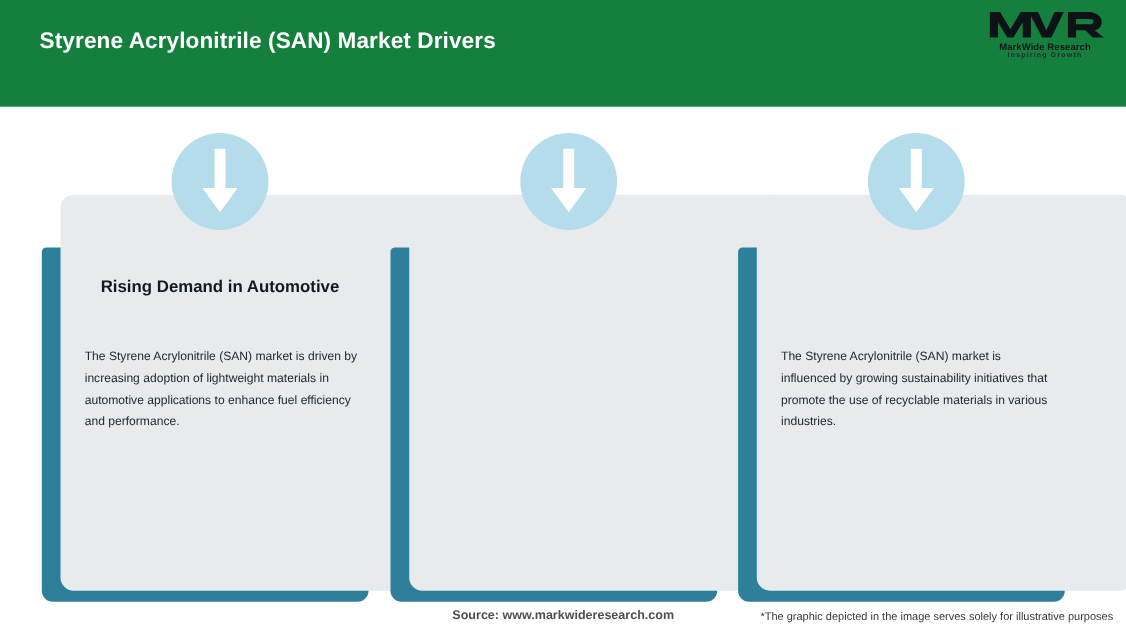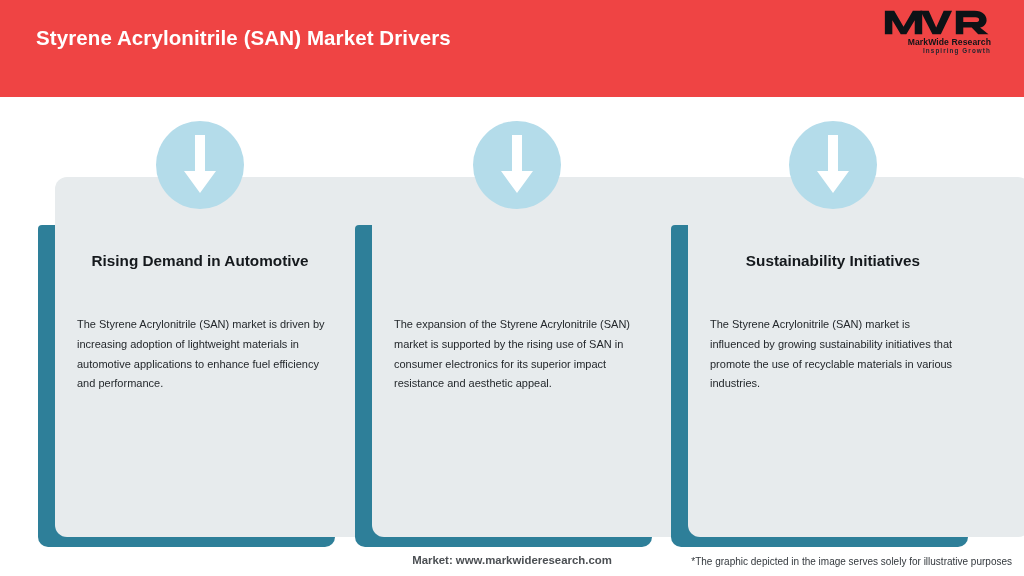--- a/index.html
+++ b/index.html
@@ -14,41 +14,41 @@
     font-family: "Liberation Sans", sans-serif;
     position: relative;
   }
 
   
   .header {
     position: absolute;
     left: 0; top: 0;
     width: 1024px;
     height: 97px;
-    background: #ef4444;
+    background: #15803d;
   }
   .header-title {
     position: absolute;
     left: 36px;
     top: 26px;
     font-size: 20.5px;
     font-weight: bold;
     color: #ffffff;
     letter-spacing: 0.1px;
     white-space: nowrap;
   }
 
   
   .logo {
     position: absolute;
-    right: 33px;
+    right: 18px;
     top: 8px;
     width: 112px;
     height: 54px;
-    text-align: right;
+    text-align: center;
   }
   .logo-mark {
     display: block;
     width: 100%;
     height: 28px;
   }
   .logo-name {
     display: block;
     font-size: 8.6px;
     font-weight: bold;
@@ -197,38 +197,36 @@
     <div class="icon-circle">
       <svg viewBox="0 0 36 60" xmlns="http://www.w3.org/2000/svg" aria-hidden="true">
         <path d="M13 0 L23 0 L23 36 L34 36 L18 58 L2 36 L13 36 Z" fill="#ffffff"></path>
       </svg>
     </div>
   </div>
 
   <div class="card-wrap c1">
     <div class="card-shadow"></div>
     <div class="card-panel">
-      <div class="card-body">The expansion of the Styrene Acrylonitrile (SAN) market is supported by the rising use of SAN in consumer electronics for its superior impact resistance and aesthetic appeal.</div>
     </div>
     <div class="icon-circle">
       <svg viewBox="0 0 36 60" xmlns="http://www.w3.org/2000/svg" aria-hidden="true">
         <path d="M13 0 L23 0 L23 36 L34 36 L18 58 L2 36 L13 36 Z" fill="#ffffff"></path>
       </svg>
     </div>
   </div>
 
   <div class="card-wrap c2">
     <div class="card-shadow"></div>
     <div class="card-panel">
-      <div class="card-title">Sustainability Initiatives</div>
       <div class="card-body">The Styrene Acrylonitrile (SAN) market is influenced by growing sustainability initiatives that promote the use of recyclable materials in various industries.</div>
     </div>
     <div class="icon-circle">
       <svg viewBox="0 0 36 60" xmlns="http://www.w3.org/2000/svg" aria-hidden="true">
         <path d="M13 0 L23 0 L23 36 L34 36 L18 58 L2 36 L13 36 Z" fill="#ffffff"></path>
       </svg>
     </div>
   </div>
 
 </div>
 
-<div class="source">Market: www.markwideresearch.com</div>
+<div class="source">Source: www.markwideresearch.com</div>
 <div class="disclaimer">*The graphic depicted in the image serves solely for illustrative purposes</div>
 
 </body></html>

